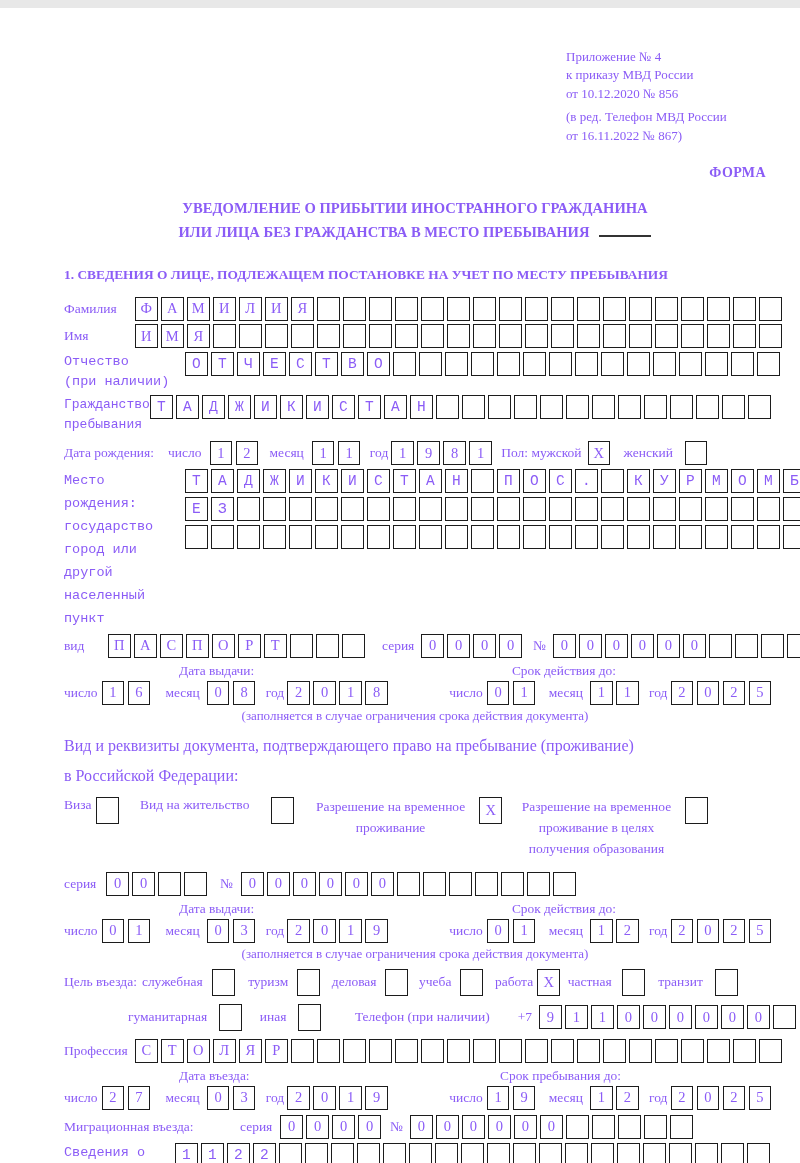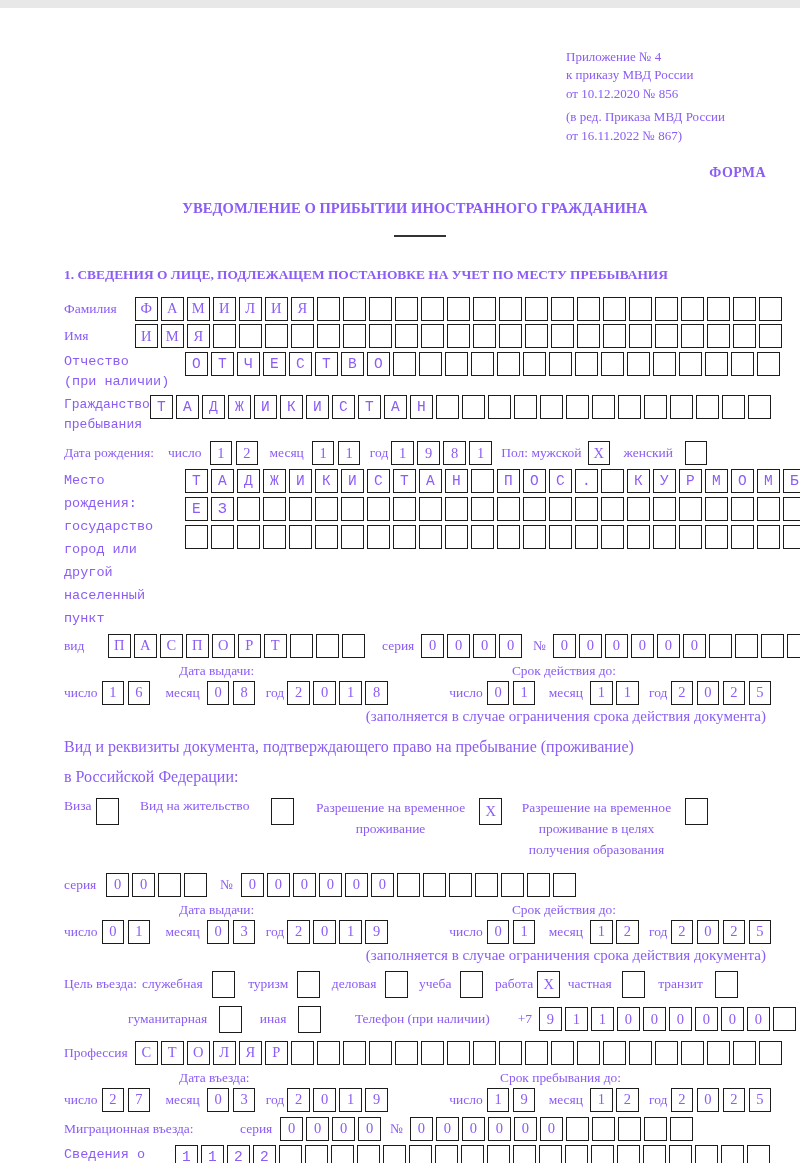--- a/index.html
+++ b/index.html
@@ -26,45 +26,45 @@
   }
   .cb .cell { width:23px; height:27px; }
   .lbl { flex:none; }
   .w70 { width:71px; } .w120 { width:121px; } .w85 { width:86px; }
   .lblcol { flex:none; }
   .cellcol { display:flex; flex-direction:column; gap:4px; }
 
   .center-b { text-align:center; font-weight:700; font-size:13.4px; margin:7px 0 6px; }
   .dhead { display:flex; font-size:13.4px; margin:5px 0 2px; }
   .drow { display:flex; align-items:center; margin-bottom:2px; }
-  .note { text-align:right; font-size:15px; margin:3px 0 7px; }
+  .note { text-align:center; font-size:13px; margin:3px 0 7px; }
   .ptext { font-size:16px; line-height:1.85; margin-top:4px; }
   .visa-row { display:flex; align-items:flex-start; margin:7px 0 12px; }
   .ctr { text-align:center; line-height:1.55; }
   .purpose-row { display:flex; align-items:center; margin:4px 0 8px; }
 </style>
 </head>
 <body>
 
 <div class="page">
 
   <div class="appendix">
     <div>Приложение № 4</div>
     <div>к приказу МВД России</div>
     <div>от 10.12.2020 № 856</div>
     <div class="gap"></div>
-    <div>(в ред. Приказа МВД России</div>
+    <div>(в ред. Телефон МВД России</div>
     <div>от 16.11.2022 № 867)</div>
   </div>
 
   <div class="forma">ФОРМА</div>
 
   <div class="title">
     <div>УВЕДОМЛЕНИЕ О ПРИБЫТИИ ИНОСТРАННОГО ГРАЖДАНИНА</div>
-    <div><span class="blank-line"></span></div>
+    <div><span>ИЛИ ЛИЦА БЕЗ ГРАЖДАНСТВА В МЕСТО ПРЕБЫВАНИЯ</span><span class="blank-line"></span></div>
   </div>
 
   <div class="sec">1. СВЕДЕНИЯ О ЛИЦЕ, ПОДЛЕЖАЩЕМ ПОСТАНОВКЕ НА УЧЕТ ПО МЕСТУ ПРЕБЫВАНИЯ</div>
 
   <div class="frow">
     <span class="lbl w70">Фамилия</span>
     <span class="cells">
         <span class="cell">Ф</span>
         <span class="cell">А</span>
         <span class="cell">М</span>

